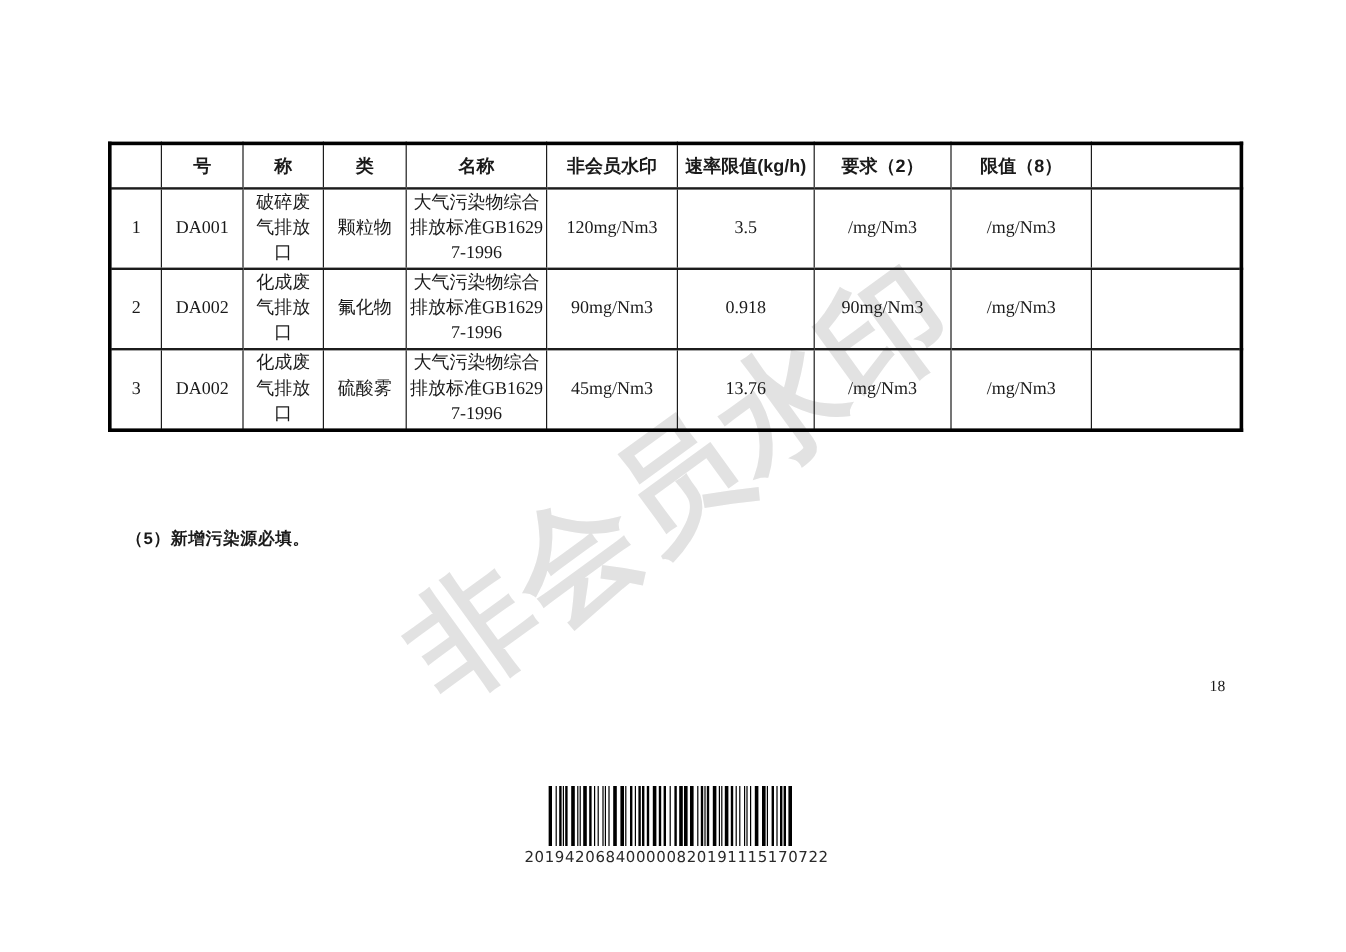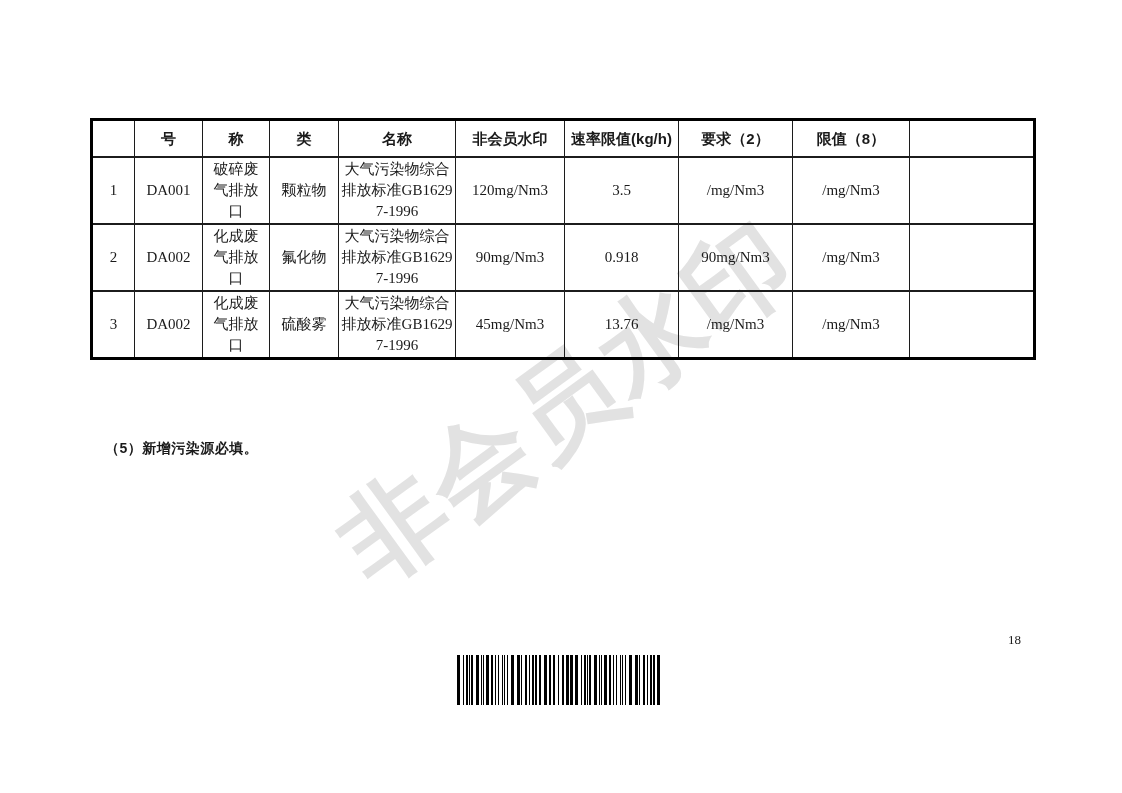--- a/index.html
+++ b/index.html
@@ -64,21 +64,21 @@
     font-size:14px;
     letter-spacing:0.5px;
     white-space:nowrap;
   }
   .note-1 { left:94px;  top:401px; }
   .note-2 { left:105px; top:440px; }
   .note-3 { left:105px; top:479px; }
   
   .page-num {
     position:absolute;
-    left:1008px; top:632px;
+    left:1008px; top:564px;
     font-size:13px;
     z-index:2;
   }
   
   .barcode {
     position:absolute;
     left:457px; top:655px;
     width:206px; height:50px;
     display:flex;
     align-items:stretch;
@@ -275,14 +275,15 @@
       <div style="background: rgb(0, 0, 0); flex: 0 0 auto; width: 2px;"></div>
       <div style="flex: 0 0 auto; width: 2px;"></div>
       <div style="background: rgb(0, 0, 0); flex: 0 0 auto; width: 1px;"></div>
       <div style="flex: 0 0 auto; width: 2px;"></div>
       <div style="background: rgb(0, 0, 0); flex: 0 0 auto; width: 2px;"></div>
       <div style="flex: 0 0 auto; width: 1px;"></div>
       <div style="background: rgb(0, 0, 0); flex: 0 0 auto; width: 2px;"></div>
       <div style="flex: 0 0 auto; width: 2px;"></div>
       <div style="background: rgb(0, 0, 0); flex: 0 0 auto; width: 3px;"></div>
     </div>
+  <div class="barcode-num">201942068400000820191115170722</div>
 
 </div>
 
 </body></html>

